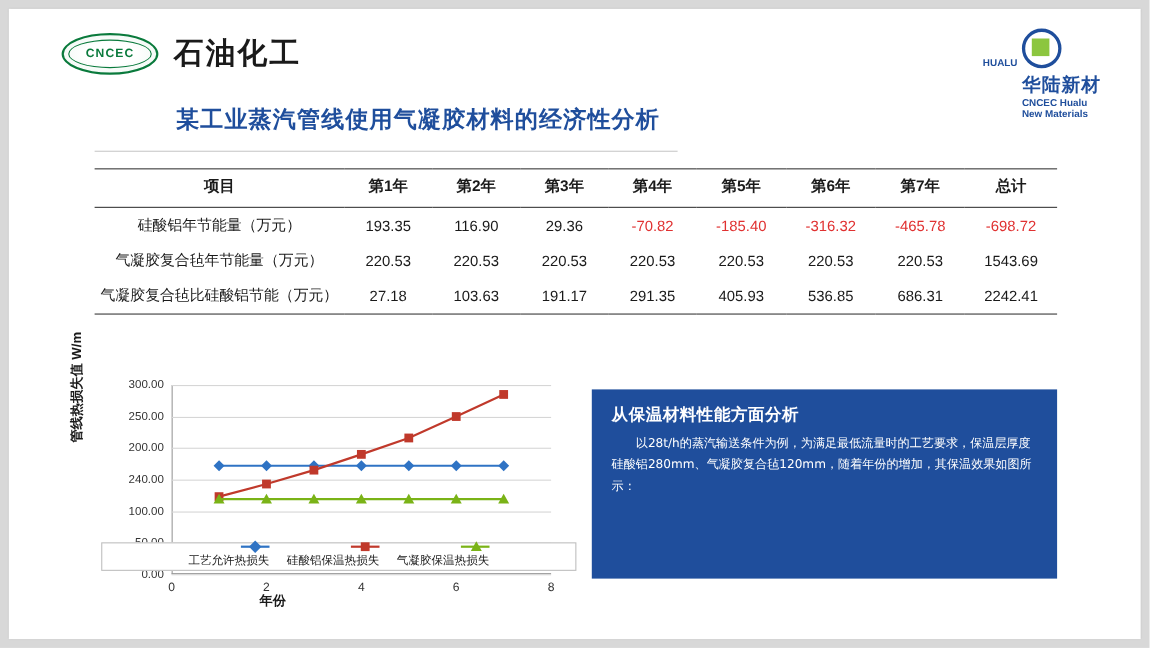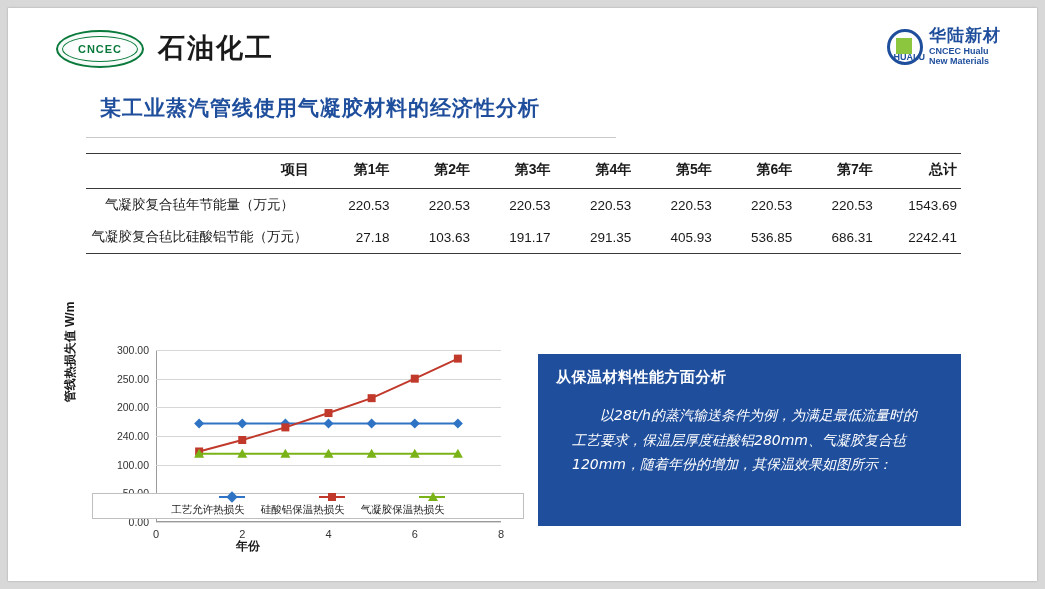--- a/index.html
+++ b/index.html
@@ -31,49 +31,49 @@
     border:1px solid #0a7a3c;border-radius:50%;
   }
   .cnsec-badge span{
     font-size:11px;font-weight:bold;color:#0a7a3c;letter-spacing:1px;
     font-family:"Liberation Sans",sans-serif;z-index:2;
   }
   #brand-cn{
     font-size:27px;font-weight:bold;color:#1a1a1a;letter-spacing:2px;
     font-family:"DejaVu Sans",sans-serif;
   }
-  #logo-right{position:absolute;right:36px;top:18px;display:flex;align-items:center;gap:8px;}
+  #logo-right{position:absolute;right:36px;top:18px;display:flex;gap:8px;flex-direction:column;}
   .hualu-mark{position:relative;width:34px;height:34px;}
   .hualu-mark .ring{
     position:absolute;left:0;top:0;width:30px;height:30px;border-radius:50%;
     border:3px solid #1f4e9c;
   }
   .hualu-mark .sq{
     position:absolute;left:9px;top:9px;width:16px;height:16px;background:#8cc63f;
   }
   .hualu-text{line-height:1.15;}
   .hualu-text .t1{font-size:17px;font-weight:bold;color:#1f4e9c;letter-spacing:1px;}
   .hualu-text .t2{font-size:9px;color:#1f4e9c;font-weight:bold;}
   .hualu-text .t3{font-size:9px;color:#1f4e9c;font-weight:bold;}
   #hualu-sub{position:absolute;right:112px;top:44px;font-size:9px;color:#1f4e9c;font-weight:bold;}
 
   
-  #title-wrap{position:absolute;left:92px;top:86px;width:520px;}
+  #title-wrap{position:absolute;left:112px;top:86px;width:520px;text-align:center;}
   #page-title{
     font-size:21px;font-weight:bold;color:#1f4e9c;letter-spacing:1px;
     font-family:"DejaVu Sans",sans-serif;
   }
   #title-rule{
     position:absolute;left:78px;top:129px;width:530px;height:1px;background:#c9c9c9;
   }
 
   
   #table-wrap{position:absolute;left:78px;top:145px;width:875px;}
   table{border-collapse:collapse;width:875px;font-size:13.5px;color:#1a1a1a;}
-  th,td{padding:7px 4px;text-align:right;font-weight:normal;}
+  th,td{padding:7px 4px;text-align:center;font-weight:normal;}
   thead th{font-weight:bold;font-size:14px;padding-bottom:9px;}
   thead tr{border-top:1.6px solid #3a3a3a;border-bottom:1.1px solid #3a3a3a;}
   tbody tr:last-child{border-bottom:1.6px solid #3a3a3a;}
   td.rowlabel{text-align:center;white-space:nowrap;}
   .neg{color:#e03131;}
   col.c0{width:228px;}
   col.cx{width:92px;}
   col.ct{width:94px;}
 
   
@@ -113,23 +113,22 @@
   
   #bluebox{
     position:absolute;left:530px;top:346px;width:423px;height:172px;
     background:#1f4e9c;color:#ffffff;padding:14px 18px;box-sizing:border-box;
   }
   #bluebox h3{
     margin:0 0 6px 0;font-size:15px;font-weight:bold;letter-spacing:.5px;
     font-family:"DejaVu Sans",sans-serif;
   }
   #bluebox p{
-    margin:16px;font-size:14px;line-height:1.75;text-indent:2em;
-    font-family:"DejaVu Sans",sans-serif;
-    font-style:italic;
+    margin:0;font-size:11px;line-height:1.75;text-indent:2em;
+    font-family:"DejaVu Sans",sans-serif;
   }
 </style>
 </head>
 <body>
 
 <div id="slide">
 
   <div id="header">
     <div id="logo-left">
       <div class="cnsec-badge">
@@ -177,20 +176,31 @@
           <th>第2年</th>
           <th>第3年</th>
           <th>第4年</th>
           <th>第5年</th>
           <th>第6年</th>
           <th>第7年</th>
           <th>总计</th>
         </tr>
       </thead>
       <tbody>
+        <tr>
+          <td class="rowlabel">硅酸铝年节能量（万元）</td>
+          <td>193.35</td>
+          <td>116.90</td>
+          <td>29.36</td>
+          <td class="neg">-70.82</td>
+          <td class="neg">-185.40</td>
+          <td class="neg">-316.32</td>
+          <td class="neg">-465.78</td>
+          <td class="neg">-698.72</td>
+        </tr>
         <tr>
           <td class="rowlabel">气凝胶复合毡年节能量（万元）</td>
           <td>220.53</td>
           <td>220.53</td>
           <td>220.53</td>
           <td>220.53</td>
           <td>220.53</td>
           <td>220.53</td>
           <td>220.53</td>
           <td>1543.69</td>

